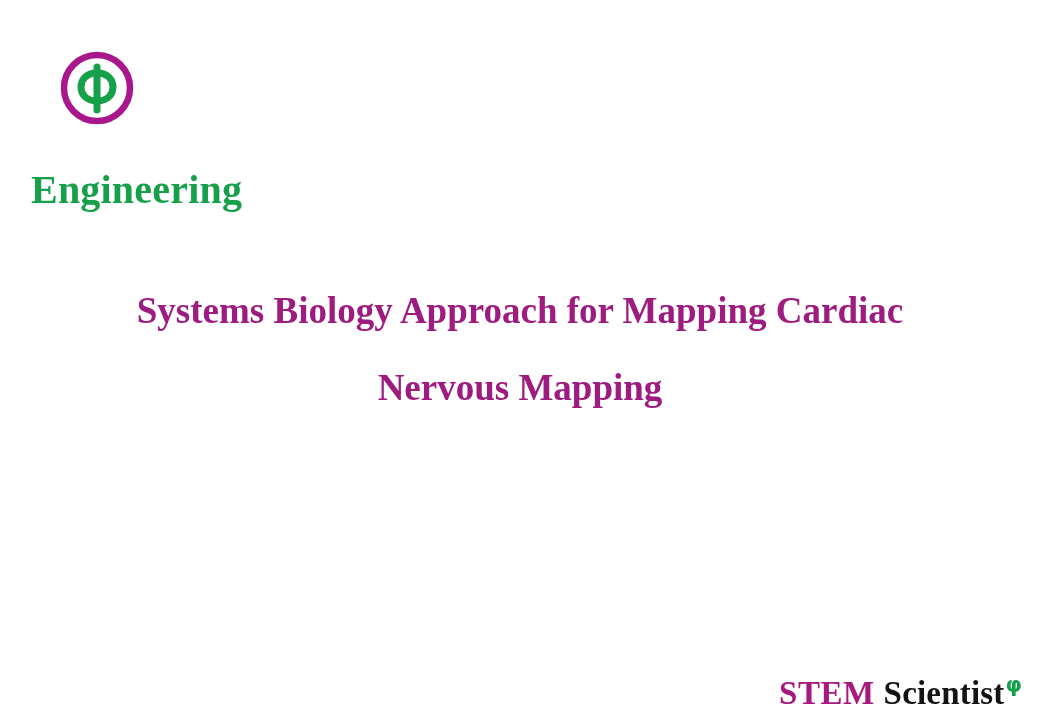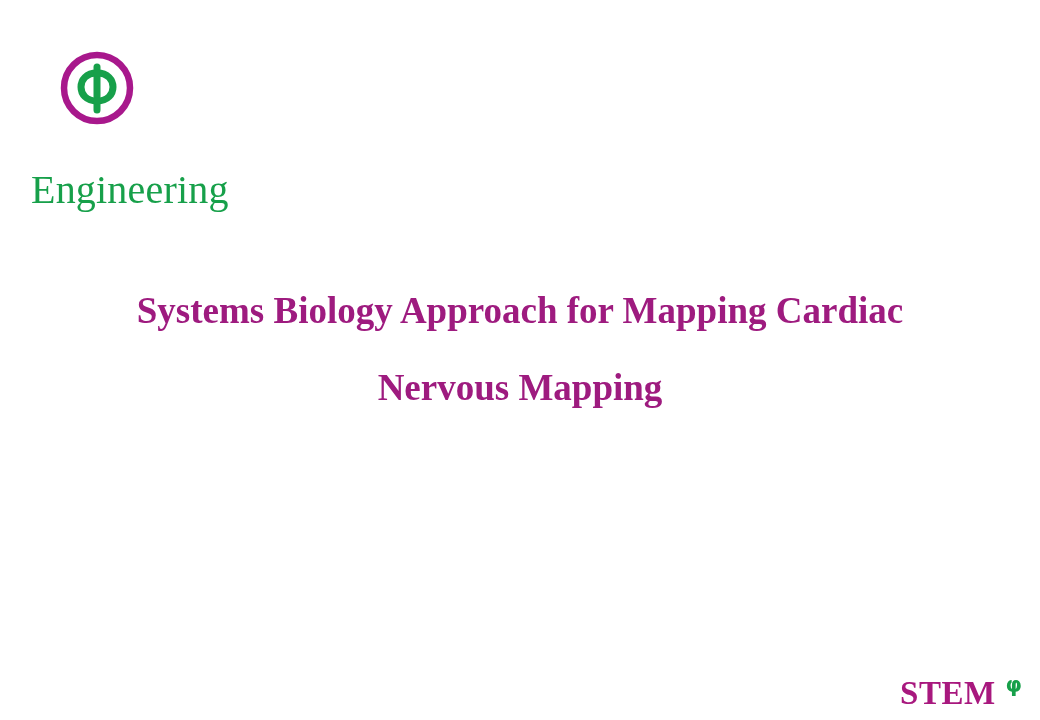--- a/index.html
+++ b/index.html
@@ -29,21 +29,21 @@
     width: 100%;
     height: 100%;
   }
 
   
   .category-label {
     position: absolute;
     left: 31px;
     top: 166px;
     font-family: "Liberation Serif", "DejaVu Serif", serif;
-    font-weight: normal;
+    font-weight: bold;
     font-size: 40px;
     line-height: 48px;
     letter-spacing: 0.2px;
     color: #17a04a;
     white-space: nowrap;
   }
 
   
   .title-block {
     position: absolute;
@@ -117,14 +117,15 @@
 <div class="category-label">Engineering</div>
 
 <div class="title-block">
   <div class="title-line">Systems Biology Approach for Mapping Cardiac</div>
   <div class="title-line">Nervous Mapping</div>
 </div>
 
 <div class="footer-brand">
   <span class="brand-stem">STEM</span>
   <span class="brand-space"></span>
+  <span class="brand-scientist">Scientist</span>
   <span class="brand-phi">φ</span>
 </div>
 
 </body></html>

